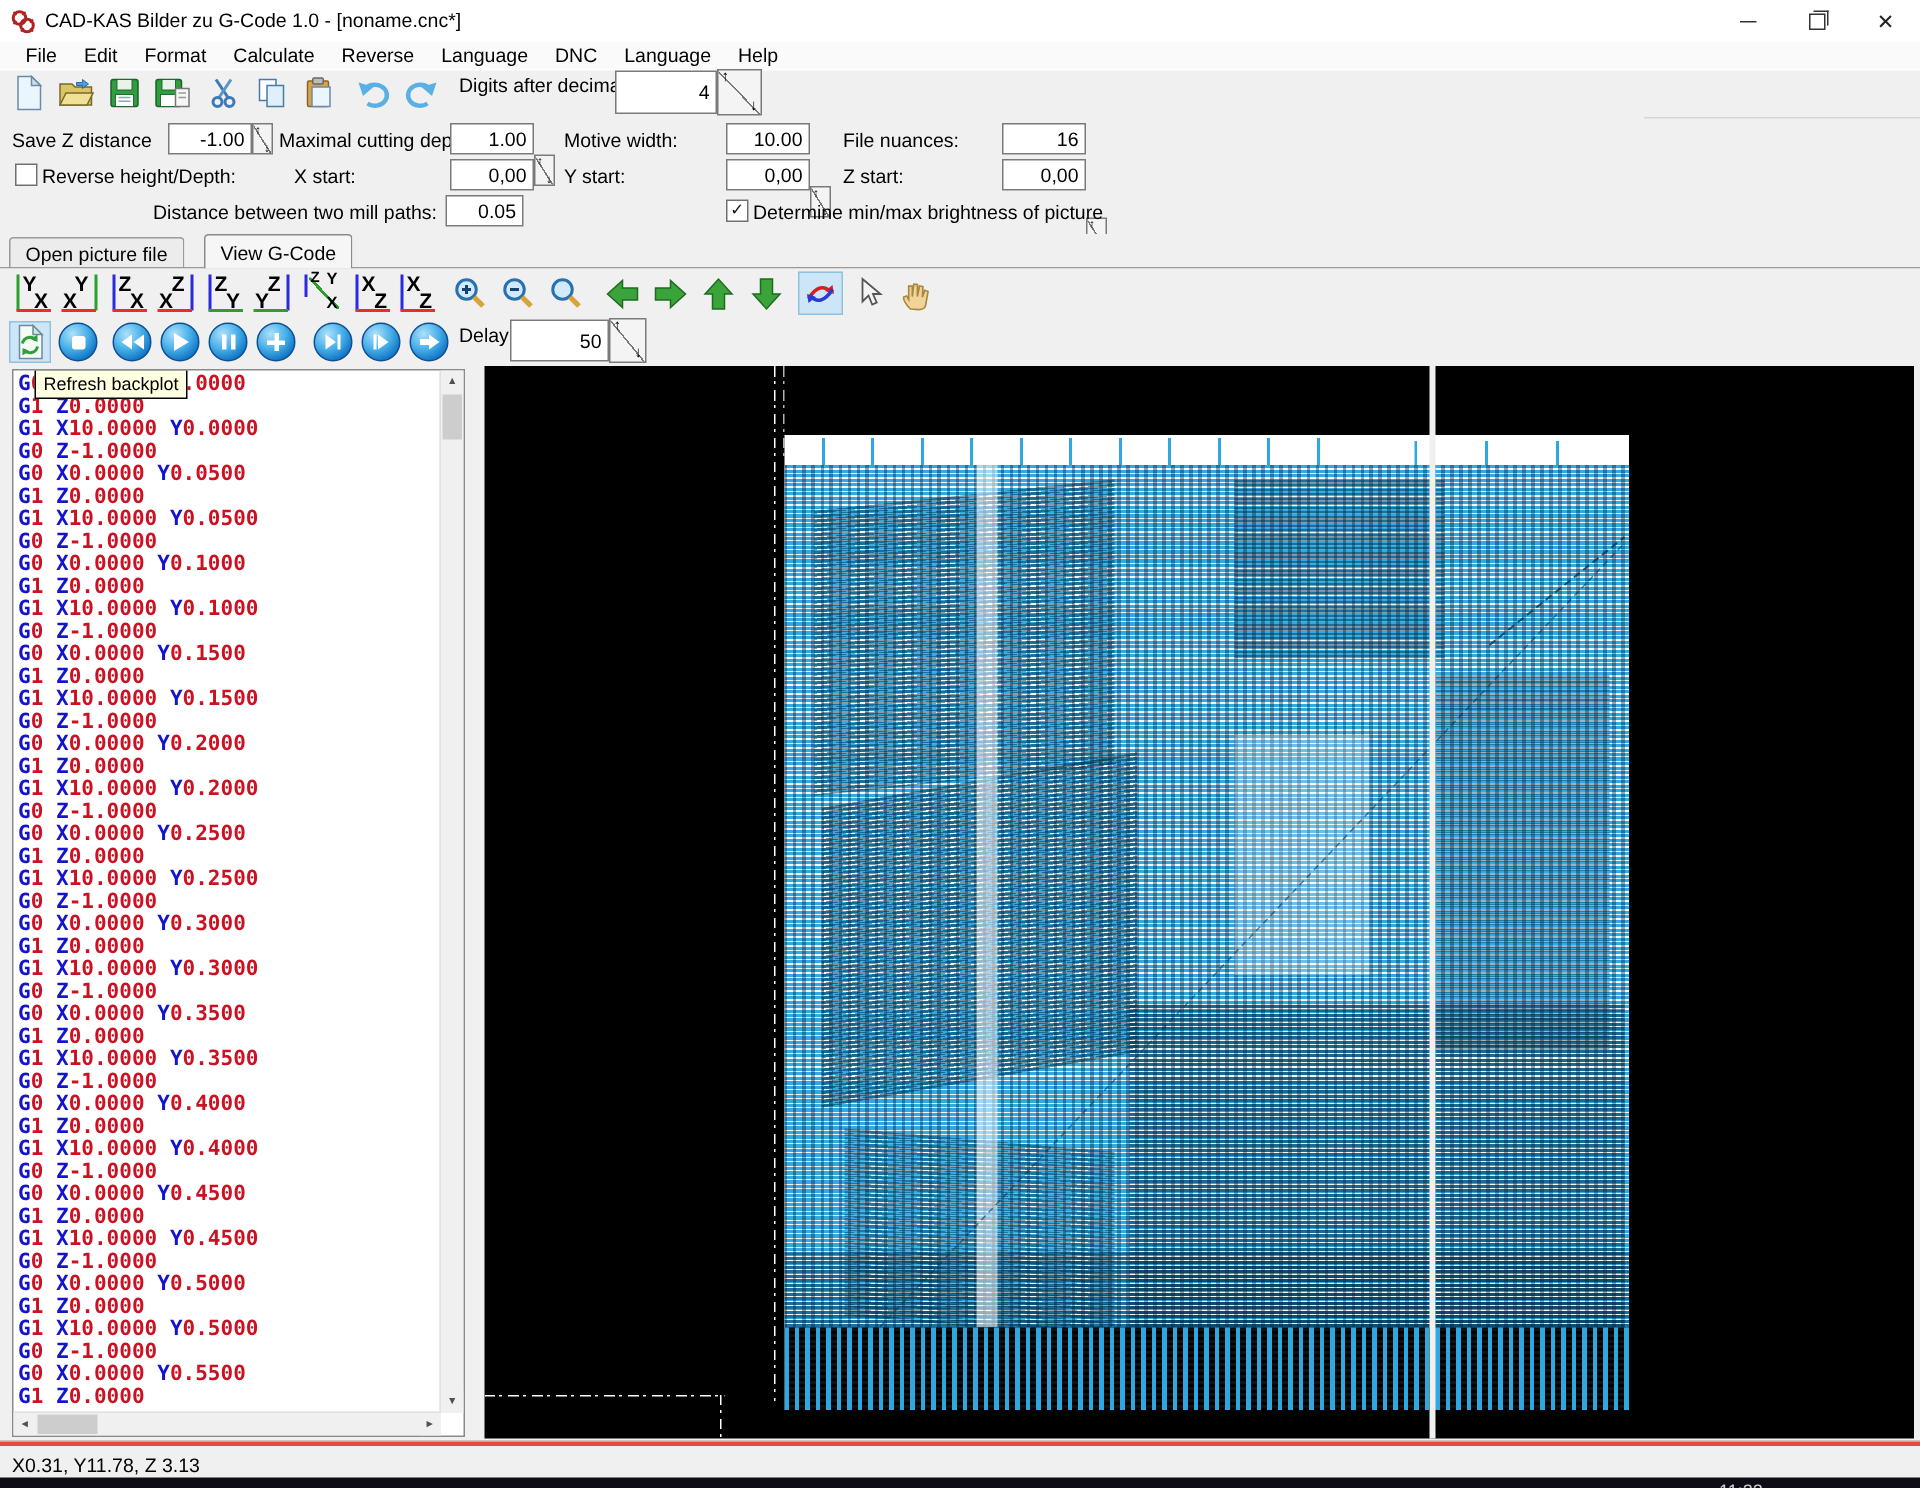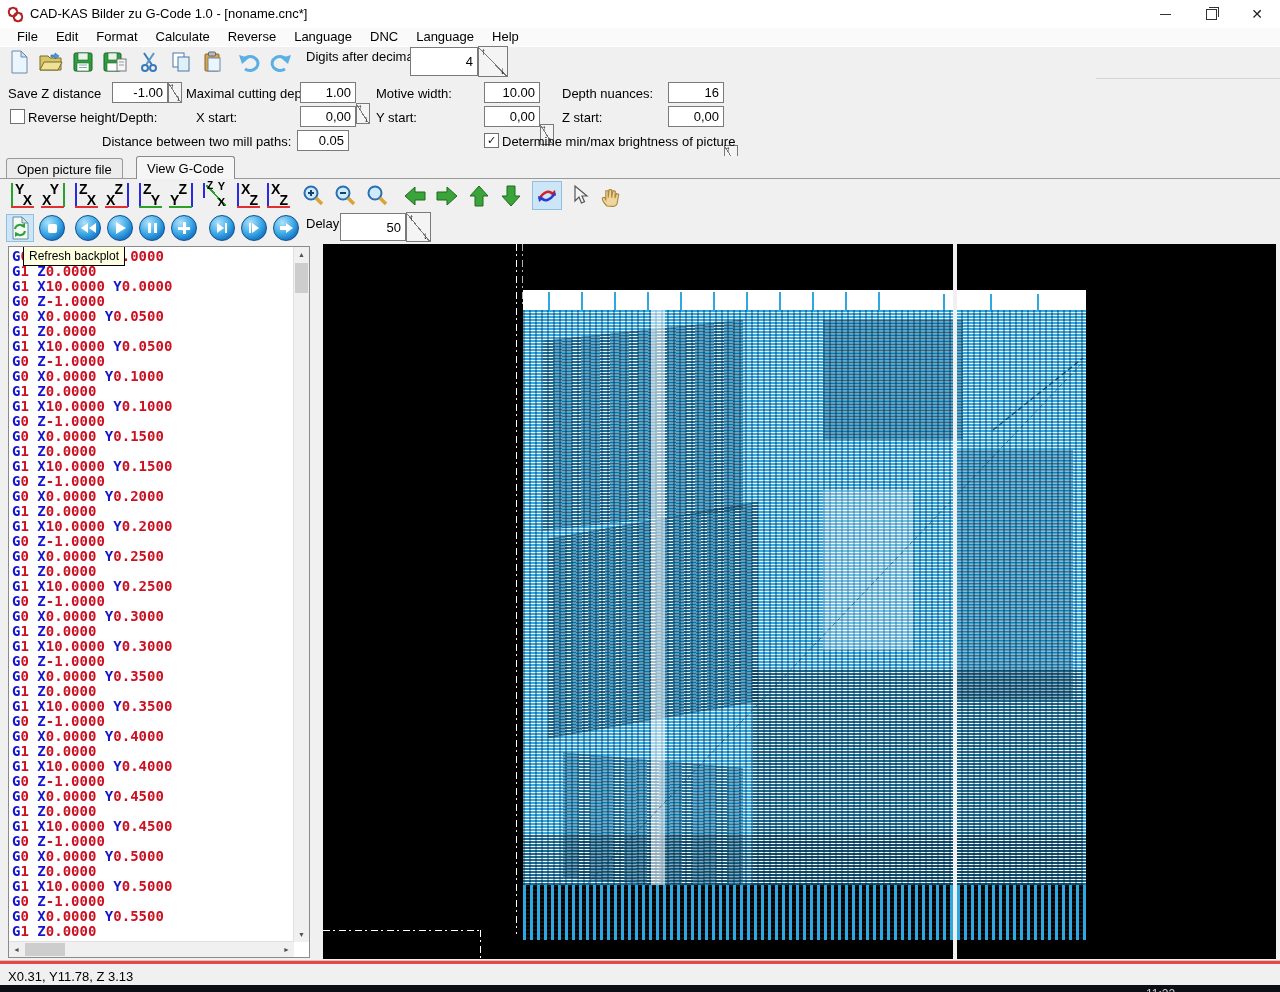--- a/index.html
+++ b/index.html
@@ -244,21 +244,21 @@
       <span class="dn">↓</span>
     </div>
 
   <span class="abs label13" style="left:376px;top:8px">Motive width:</span>
   <div class="abs field" style="left:484px;top:4px;width:56px;height:21px">10.00</div>
   <div class="abs spin sm" style="left:540px;top:4px;width:14px;height:21px">
       <span class="up">↑</span>
       <span class="dn">↓</span>
     </div>
 
-  <span class="abs label13" style="left:562px;top:8px">Depth nuances:</span>
+  <span class="abs label13" style="left:562px;top:8px">File nuances:</span>
   <div class="abs field" style="left:668px;top:4px;width:56px;height:21px">16</div>
   <div class="abs spin sm" style="left:724px;top:4px;width:14px;height:21px">
       <span class="up">↑</span>
       <span class="dn">↓</span>
     </div>
 
   <div class="abs chk" style="left:10px;top:31px"><span></span></div>
   <span class="abs label13" style="left:28px;top:32px">Reverse height/Depth:</span>
 
   <span class="abs label13" style="left:196px;top:32px">X start:</span>

